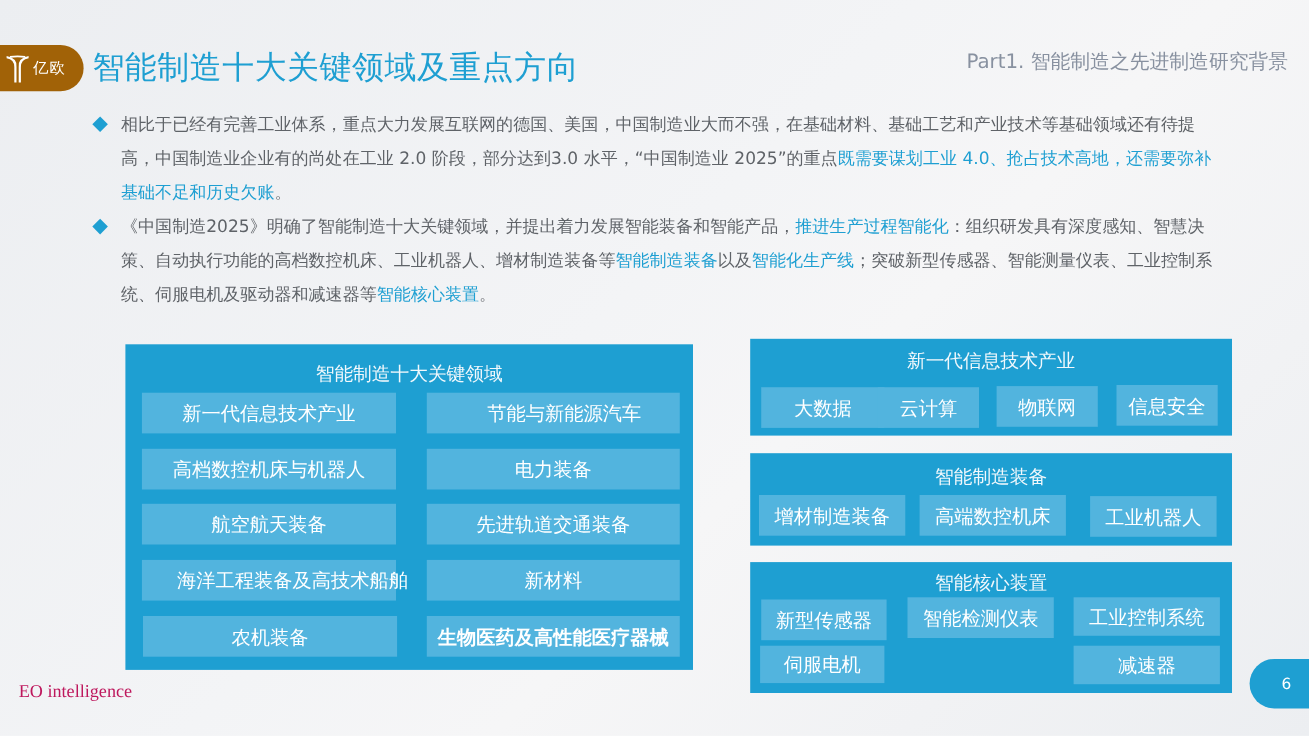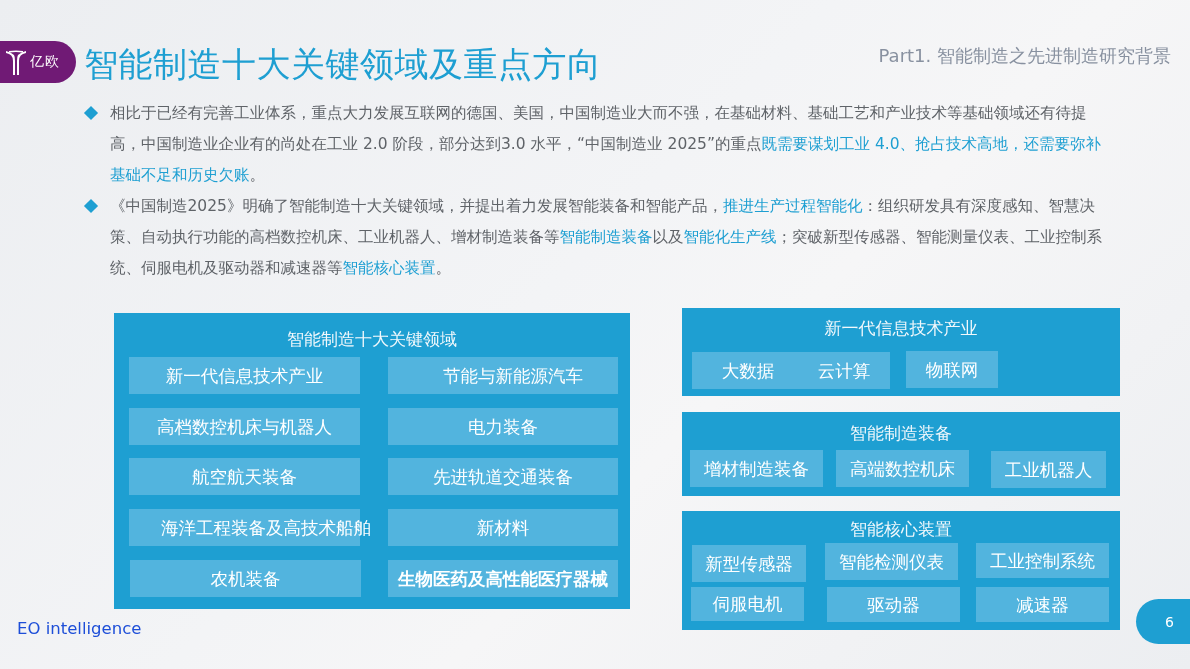--- a/index.html
+++ b/index.html
@@ -5,28 +5,28 @@
   * { box-sizing: border-box; margin: 0; padding: 0; }
   html, body { width: 1190px; height: 669px; overflow: hidden; }
   body {
     position: relative;
     background: linear-gradient(135deg, #eceef1 0%, #f3f4f6 45%, #f6f6f7 60%, #eceef1 100%);
     font-family: "DejaVu Sans", "Liberation Sans", sans-serif;
     color: #555;
   }
   .logo-pill {
     position: absolute; left: 0; top: 41px; width: 76px; height: 42px;
-    background: #701a75; border-radius: 0 22px 22px 0;
+    background: #a16207; border-radius: 0 22px 22px 0;
     display: flex; align-items: center; padding-left: 4px;
   }
   .logo-pill svg { width: 24px; height: 30px; }
   .logo-text { color: #fff; font-size: 14px; margin-left: 2px; letter-spacing: 1px; }
   .page-title {
     position: absolute; left: 84px; top: 42px;
-    font-size: 34px; color: #1e9fd2; letter-spacing: 0.5px; white-space: nowrap;
+    font-size: 29px; color: #1e9fd2; letter-spacing: 0.5px; white-space: nowrap;
   }
   .section-label {
     position: absolute; right: 19px; top: 44px;
     font-size: 18px; color: #8891a0; white-space: nowrap;
   }
   .bullets { position: absolute; left: 84px; top: 98px; width: 1030px; }
   .bullet { position: relative; padding-left: 26px; font-size: 15.5px; line-height: 31px; color: #5f6368; }
   .bullet .diamond {
     position: absolute; left: 2px; top: 10px; width: 10px; height: 10px;
     background: #1e9fd2; transform: rotate(45deg);
@@ -44,21 +44,21 @@
   .left-panel .panel-title { position: absolute; left: 0; right: 0; top: 15px; }
 
   .rp1 { left: 682px; top: 308px; width: 438px; height: 88px; }
   .rp2 { left: 682px; top: 412px; width: 438px; height: 84px; }
   .rp3 { left: 682px; top: 511px; width: 438px; height: 119px; }
   .rp1 .panel-title { position: absolute; left: 0; right: 0; top: 9px; }
   .rp2 .panel-title { position: absolute; left: 0; right: 0; top: 10px; }
   .rp3 .panel-title { position: absolute; left: 0; right: 0; top: 7px; }
 
   .footer-brand {
-    position: absolute; left: 17px; top: 619px; font-size: 16.5px; color: #1d4ed8;
+    position: absolute; left: 17px; top: 619px; font-size: 16.5px; color: #be185d; font-family: Liberation Serif, serif;
   }
   .page-num {
     position: absolute; left: 1136px; top: 599px; width: 60px; height: 45px;
     background: #1e9fd2; border-radius: 24px 0 0 24px;
     color: #fff; font-size: 14px; display: flex; align-items: center; padding-left: 29px;
   }
 </style>
 </head>
 <body>
 
@@ -95,33 +95,33 @@
   <div class="cell" style="left:274px;top:196px;width:230px;height:37px;">新材料</div>
   <div class="cell" style="left:16px;top:247px;width:231px;height:37px;">农机装备</div>
   <div class="cell" style="left:274px;top:247px;width:230px;height:37px;font-weight:bold;">生物医药及高性能医疗器械</div>
 </div>
 
 <div class="panel rp1">
   <div class="panel-title">新一代信息技术产业</div>
   <div class="cell" style="left:10px;top:44px;width:112px;height:37px;">大数据</div>
   <div class="cell" style="left:116px;top:44px;width:92px;height:37px;">云计算</div>
   <div class="cell" style="left:224px;top:43px;width:92px;height:37px;">物联网</div>
+  <div class="cell" style="left:333px;top:42px;width:92px;height:37px;">信息安全</div>
 </div>
 
 <div class="panel rp2">
   <div class="panel-title">智能制造装备</div>
   <div class="cell" style="left:8px;top:38px;width:133px;height:37px;">增材制造装备</div>
   <div class="cell" style="left:154px;top:38px;width:133px;height:37px;">高端数控机床</div>
   <div class="cell" style="left:309px;top:39px;width:115px;height:37px;">工业机器人</div>
 </div>
 
 <div class="panel rp3">
   <div class="panel-title">智能核心装置</div>
   <div class="cell" style="left:10px;top:34px;width:114px;height:37px;">新型传感器</div>
   <div class="cell" style="left:143px;top:32px;width:133px;height:37px;">智能检测仪表</div>
   <div class="cell" style="left:294px;top:32px;width:133px;height:35px;">工业控制系统</div>
   <div class="cell" style="left:9px;top:76px;width:113px;height:34px;">伺服电机</div>
-  <div class="cell" style="left:145px;top:76px;width:133px;height:35px;">驱动器</div>
   <div class="cell" style="left:294px;top:76px;width:133px;height:35px;text-align:center;">减速器</div>
 </div>
 
 <div class="footer-brand">EO intelligence</div>
 <div class="page-num">6</div>
 
 </body></html>

